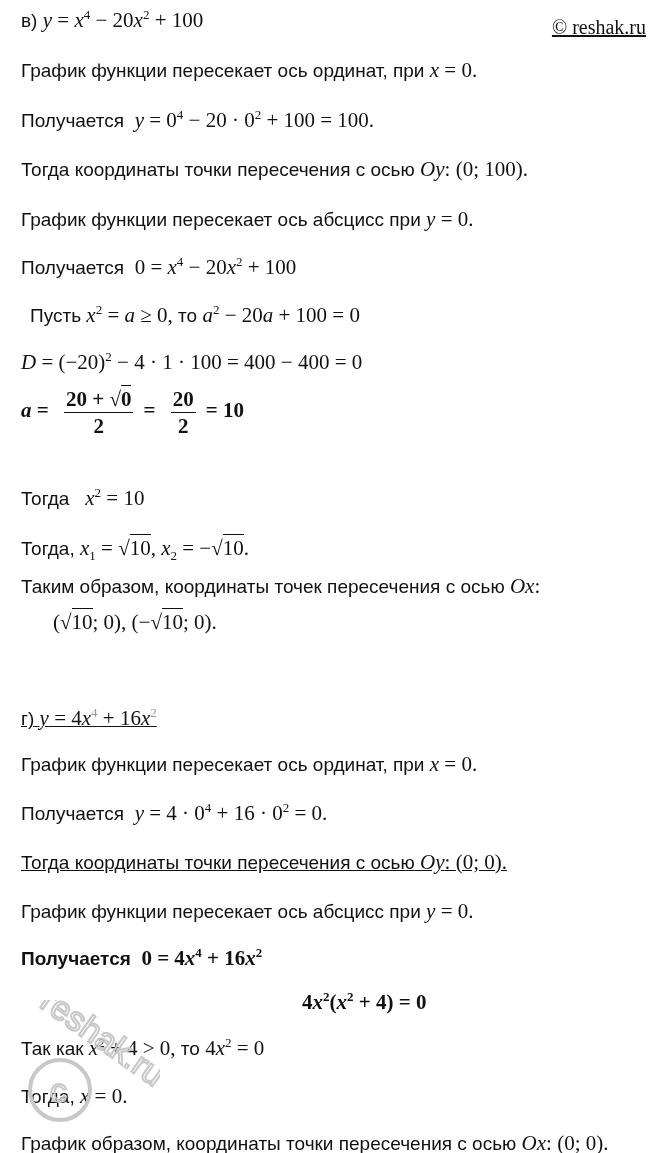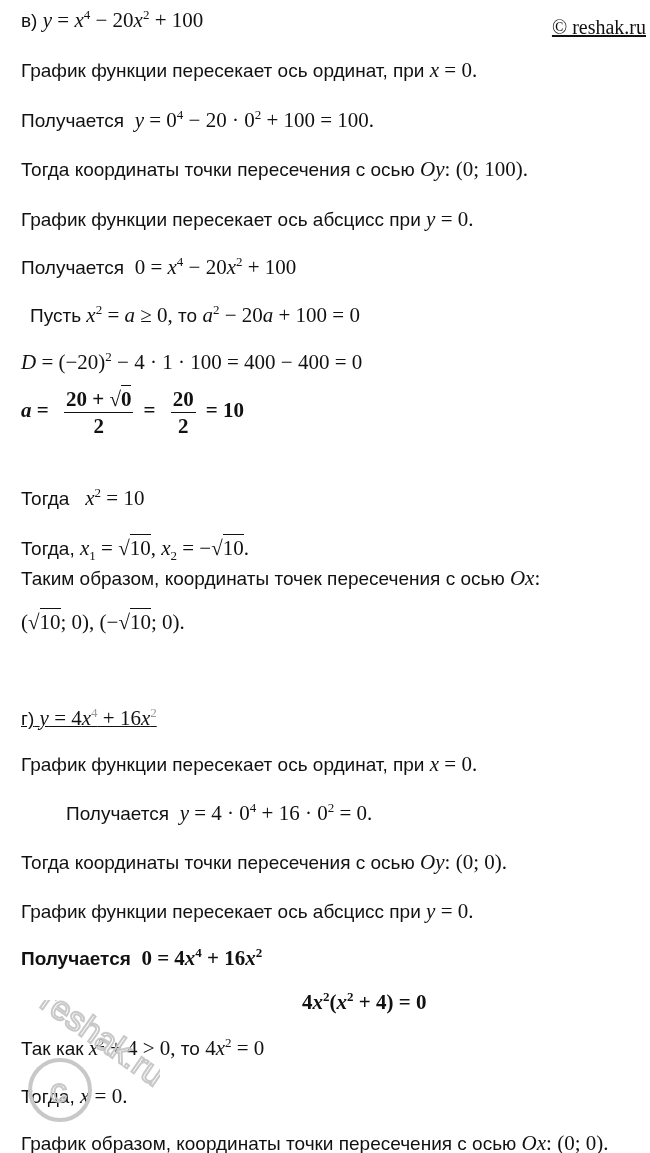--- a/index.html
+++ b/index.html
@@ -74,45 +74,45 @@
 <div class="line" style="top:486px;">
   <span>Тогда</span>&nbsp;&nbsp;
   <span class="m"><span class="i">x</span><sup>2</sup> = 10</span>
 </div>
 
 <div class="line" style="top:536px;">
   <span>Тогда,</span>
   <span class="m"><span class="i">x</span><sub>1</sub> = √<span class="sqrt">10</span>, <span class="i">x</span><sub>2</sub> = −√<span class="sqrt">10</span>.</span>
 </div>
 
-<div class="line" style="top:560px; line-height:36px;">
+<div class="line" style="top:560px; line-height:52px;">
   <span>Таким образом, координаты точек пересечения с осью</span>
   <span class="m"><span class="i">Ox</span>:</span>
 </div>
 
-<div class="line" style="top:610px;">
+<div class="line" style="top:610px;margin-left:32px;">
   <span class="m">(√<span class="sqrt">10</span>; 0), (−√<span class="sqrt">10</span>; 0).</span>
 </div>
 
 <div class="line" style="top:706px;text-decoration:underline;">
   <span>г)</span>
   <span class="m"><span class="i">y</span> = 4<span class="i">x</span><sup style="color:#999">4</sup> + 16<span class="i">x</span><sup style="color:#999">2</sup></span>
 </div>
 
 <div class="line" style="top:752px;">
   <span>График функции пересекает ось ординат, при</span>
   <span class="m"><span class="i">x</span> = 0.</span>
 </div>
 
-<div class="line" style="top:801px;margin-left:45px;">
+<div class="line" style="top:801px;">
   <span>Получается</span>&nbsp;
   <span class="m"><span class="i">y</span> = 4 · 0<sup>4</sup> + 16 · 0<sup>2</sup> = 0.</span>
 </div>
 
-<div class="line" style="top:850px;">
+<div class="line" style="top:850px;text-decoration:underline;">
   <span>Тогда координаты точки пересечения с осью</span>
   <span class="m"><span class="i">Oy</span>: (0; 0).</span>
 </div>
 
 <div class="line" style="top:899px;">
   <span>График функции пересекает ось абсцисс при</span>
   <span class="m"><span class="i">y</span> = 0.</span>
 </div>
 
 <div class="line" style="top:946px;font-weight:bold;">

